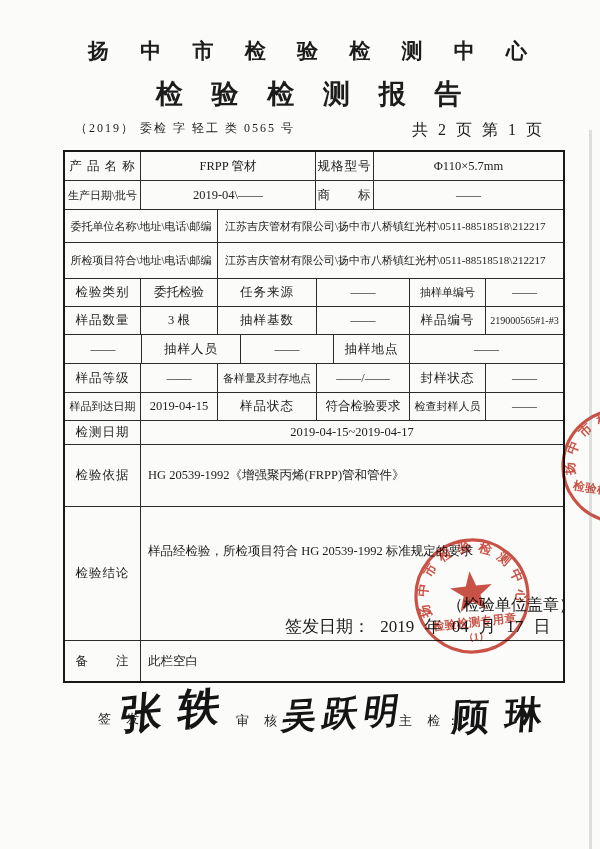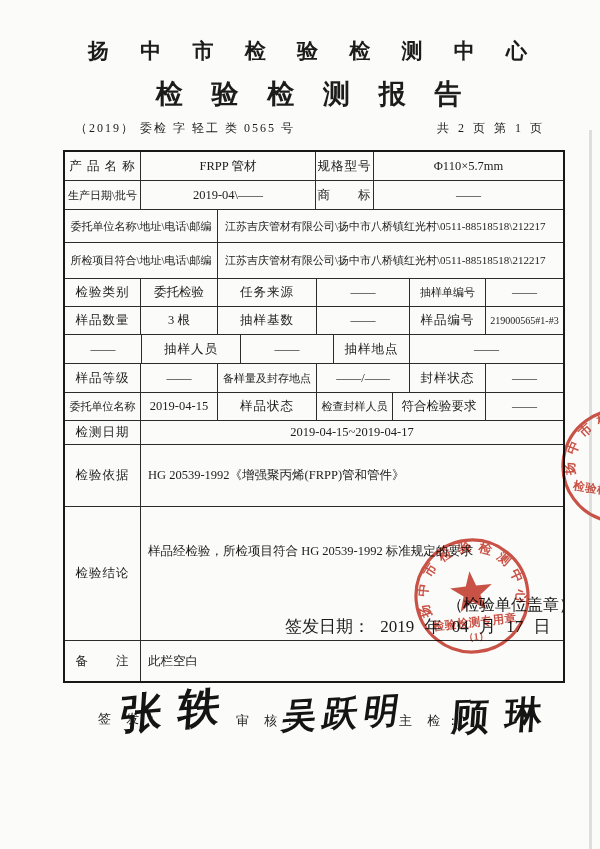--- a/index.html
+++ b/index.html
@@ -16,21 +16,21 @@
     position:absolute; left:63px; top:37px; width:502px;
     text-align:center; font-size:21px; font-weight:700; letter-spacing:13px;
     white-space:nowrap;
   }
   .report-title {
     position:absolute; left:63px; top:76px; width:502px;
     text-align:center; font-size:27px; font-weight:700; letter-spacing:11px;
     white-space:nowrap;
   }
   .doc-no { position:absolute; left:75px; top:120px; font-size:12px; letter-spacing:2px; }
-  .page-info { position:absolute; right:55px; top:120px; font-size:12px; letter-spacing:3px; }
+  .page-info { position:absolute; right:55px; top:120px; font-size:16px; letter-spacing:3px; }
 
   
   .report-table {
     position:absolute; left:63px; top:150px; width:502px; height:533px;
     border:2px solid #181818; display:flex; flex-direction:column;
     background:transparent;
   }
   .r { display:flex; width:100%; }
   .r1,.r2 { height:29px; } .r3 { height:33px; } .r4 { height:36px; }
   .r5,.r6 { height:28px; } .r7,.r8 { height:29px; } .r9 { height:28px; }
@@ -134,25 +134,25 @@
   </div>
   <div class="r r8">
     <div class="c w76 lbl">样品等级</div>
     <div class="c w77">——</div>
     <div class="c w99 sm">备样量及封存地点</div>
     <div class="c w93">——/——</div>
     <div class="c w76 lbl">封样状态</div>
     <div class="c fx">——</div>
   </div>
   <div class="r r9">
-    <div class="c w76 sm">委托单位名称</div>
+    <div class="c w76 sm">样品到达日期</div>
     <div class="c w77">2019-04-15</div>
     <div class="c w99 lbl">样品状态</div>
+    <div class="c w93">符合检验要求</div>
     <div class="c w76 sm">检查封样人员</div>
-    <div class="c w93">符合检验要求</div>
     <div class="c fx">——</div>
   </div>
   <div class="r r10">
     <div class="c w76 lbl">检测日期</div>
     <div class="c fx">2019-04-15~2019-04-17</div>
   </div>
   <div class="r r11">
     <div class="c w76 lbl">检验依据</div>
     <div class="c fx left">HG 20539-1992《增强聚丙烯(FRPP)管和管件》</div>
   </div>

